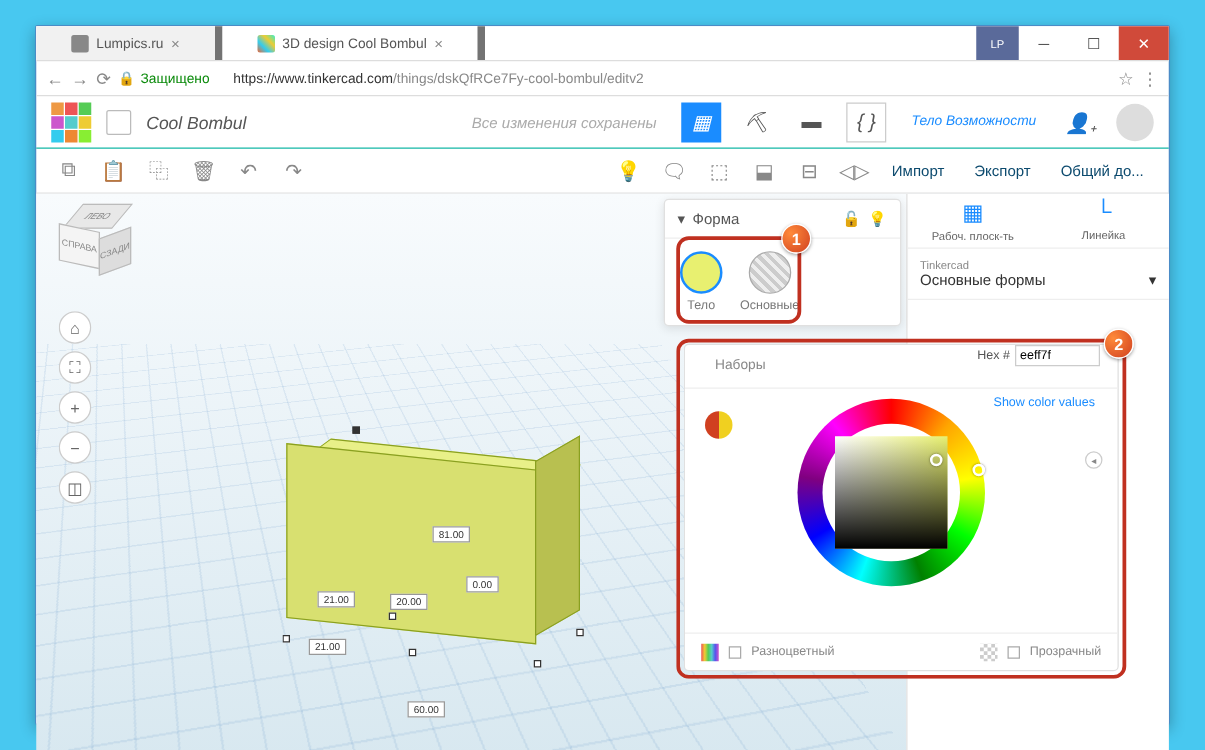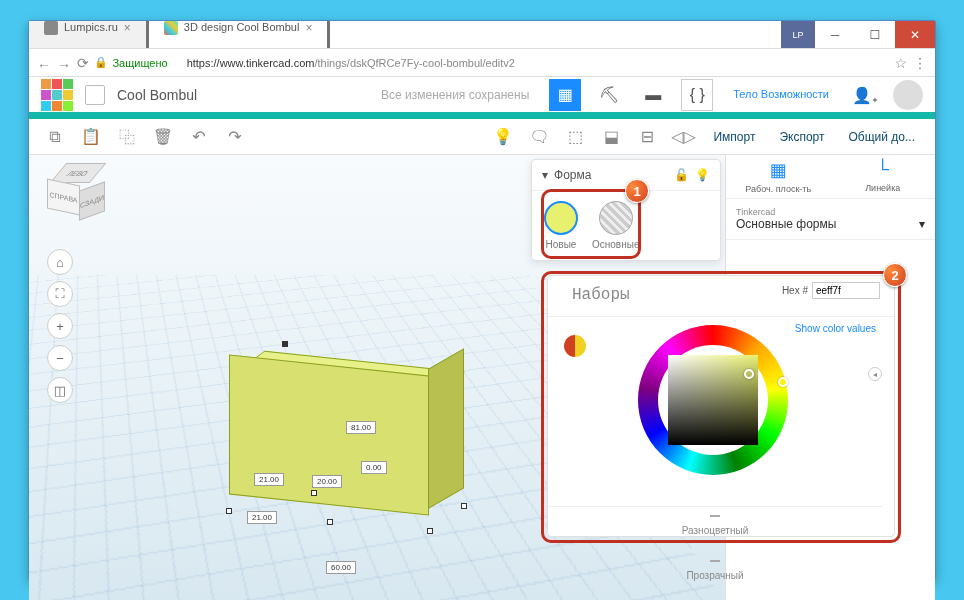--- a/index.html
+++ b/index.html
@@ -1,37 +1,37 @@
 <!DOCTYPE html>
 <html><head>
 <meta charset="utf-8">
 <style>
 * { box-sizing: border-box; margin: 0; padding: 0; font-family: -apple-system, BlinkMacSystemFont, "Segoe UI", Arial, sans-serif; }
 body { background: #48c8f0; width: 964px; height: 600px; overflow: hidden; position: relative; }
 .window { position: absolute; top: 20px; left: 28px; width: 908px; height: 560px; background: #fff; border: 1px solid #4a8cc7; border-radius: 2px; box-shadow: 0 4px 12px rgba(0,0,0,0.3); }
 .titlebar { height: 28px; background: #fff; display: flex; align-items: stretch; border-bottom: 1px solid #ddd; }
 .tabs { display: flex; flex: 1; }
-.tab { display: flex; gap: 6px; padding: 0 15px; font-size: 11px; color: #555; border-right: 3px solid #737373; background: #f1f1f1; }
+.tab { display: flex; align-items: center; gap: 6px; padding: 0 28px; font-size: 11px; color: #555; border-right: 6px solid #737373; background: #f1f1f1; }
 .tab.active { background: #fff; }
 .tab-favicon { width: 14px; height: 14px; background: #888; border-radius: 2px; }
 .tab-favicon.tc { background: linear-gradient(45deg,#e63,#3ce,#ec3,#3ec); }
 .tab-close { font-size: 12px; color: #888; }
 .winbtns { display: flex; justify-content: center; }
 .winbtn { width: 40px; display: flex; align-items: center; justify-content: center; color: #555; font-size: 12px; }
 .winbtn.red { background: #d04a3a; color: #fff; }
 .winbtn.lp { width: 34px; background: #5a6a9a; color: #fff; font-size: 9px; }
 .addrbar { height: 28px; display: flex; align-items: center; gap: 6px; padding: 0 8px; border-bottom: 1px solid #ddd; font-size: 11px; color: #333; }
 .nav-arrow { color: #888; font-size: 14px; }
 .secure { color: #0a8a0a; display: flex; align-items: center; gap: 4px; }
 .url { color: #333; flex: 1; }
 .url .domain { color: #333; padding-left: 13px; }
 .url .path { color: #888; }
 .dots { color: #888; font-size: 14px; }
 
-.app-header { height: 42px; display: flex; align-items: center; padding: 0 12px; gap: 12px; border-bottom: 7px solid #14b8a6; }
+.app-header { height: 42px; display: flex; align-items: center; padding: 0 12px; gap: 12px; border-bottom: 1px solid #14b8a6; font-style: italic; }
 .logo { display: grid; grid-template-columns: repeat(3,10px); grid-auto-rows: 10px; gap: 1px; }
 .logo > div { font-size: 0; }
 .l1{background:#e94;}.l2{background:#e55;}.l3{background:#5c5;}.l4{background:#c5c;}.l5{background:#5cc;}.l6{background:#ec3;}.l7{background:#3ce;}.l8{background:#e83;}.l9{background:#8e3;}
 .filebtn { width: 20px; height: 20px; border: 1px solid #bbb; border-radius: 2px; }
 .projname { font-size: 14px; color: #555; }
 .savestate { font-size: 12px; color: #aaa; margin-left: auto; margin-right: 8px; }
 .headbtn { width: 32px; height: 32px; display: flex; align-items: center; justify-content: center; border: 1px solid transparent; color: #555; font-size: 16px; }
 .headbtn.active { background: #1a8cff; color: #fff; }
 .headbtn.bordered { border-color: #ccc; }
 .headlink { font-size: 11px; color: #1a8cff; padding: 0 8px; text-align: center; line-height: 1.2; }
@@ -75,34 +75,34 @@
 .shape-body { display: flex; gap: 14px; padding: 10px 12px; }
 .shape-opt { display: flex; flex-direction: column; align-items: center; gap: 4px; font-size: 10px; color: #777; }
 .circle-solid { width: 34px; height: 34px; border-radius: 50%; background: #e8f070; border: 2px solid #1a8cff; }
 .circle-hole { width: 34px; height: 34px; border-radius: 50%; background: repeating-linear-gradient(45deg,#ccc 0 3px,#eee 3px 6px); border: 1px solid #aaa; }
 
 .callout { position: absolute; border: 3px solid #c03020; border-radius: 10px; pointer-events: none; }
 .callout-num { position: absolute; width: 24px; height: 24px; border-radius: 50%; background: radial-gradient(circle at 30% 30%, #ff8a3a, #d04020); color: #fff; font-size: 13px; font-weight: bold; display: flex; align-items: center; justify-content: center; border: 1px solid #fff; box-shadow: 0 1px 3px rgba(0,0,0,0.4); }
 
 .colorpanel { position: absolute; right: 40px; top: 120px; width: 348px; height: 262px; background: #fff; border: 1px solid #e0e0e0; border-radius: 4px; }
 .cp-tabs { display: flex; border-bottom: 1px solid #eee; padding: 0 14px; }
-.cp-tab { padding: 10px 10px; font-size: 16px; color: #888; border-bottom: 2px solid transparent; font-family: Liberation Mono, monospace; }
+.cp-tab { padding: 10px 10px; font-size: 11px; color: #888; border-bottom: 2px solid transparent; }
 .cp-tab.active { color: #1a8cff; border-bottom-color: #1a8cff; }
 .cp-body { position: relative; padding: 10px 14px; }
 .cp-link { position: absolute; right: 18px; top: 6px; font-size: 10px; color: #1a8cff; }
 .cp-swatch { position: absolute; left: 16px; top: 18px; width: 22px; height: 22px; border-radius: 50%; background: linear-gradient(90deg,#d04020 50%,#f0d020 50%); }
 .wheel { position: absolute; left: 90px; top: 8px; width: 150px; height: 150px; border-radius: 50%; background: conic-gradient(red,orange,yellow,lime,green,cyan,blue,purple,magenta,red); }
 .wheel::after { content:""; position: absolute; inset: 20px; background: #fff; border-radius: 50%; }
 .sv-square { position: absolute; left: 120px; top: 38px; width: 90px; height: 90px; background:
   linear-gradient(to bottom, transparent, #000),
   linear-gradient(to left, #e8f070, #fff); z-index: 2; }
 .wheel-handle { position: absolute; width: 10px; height: 10px; border: 2px solid #fff; border-radius: 50%; background: transparent; z-index: 3; box-shadow: 0 0 2px rgba(0,0,0,0.5); }
 .cp-hex { position: absolute; right: 14px; bottom: 38px; font-size: 10px; color: #555; display: flex; align-items: center; gap: 4px; }
 .cp-hex input { width: 68px; font-size: 10px; border: 1px solid #ccc; padding: 2px 3px; }
-.cp-foot { position: absolute; bottom: 0; left: 0; right: 12px; height: 30px; border-top: 1px solid #eee; display: flex; align-items: center; padding: 0 3px; gap: 8px; font-size: 10px; color: #888; flex-direction: column; }
+.cp-foot { position: absolute; bottom: 0; left: 0; right: 0; height: 30px; border-top: 1px solid #eee; display: flex; align-items: center; padding: 0 13px; gap: 8px; font-size: 10px; color: #888; }
 .cp-foot .sp { flex: 1; }
 .multicolor-ico { width: 14px; height: 14px; background: linear-gradient(90deg,#e55,#ec3,#5c5,#5cc,#55e,#c5c); }
 .trans-ico { width: 14px; height: 14px; background: repeating-conic-gradient(#ccc 0 25%, #fff 0 50%) 0 0/6px 6px; }
 .cb { width: 10px; height: 10px; border: 1px solid #aaa; }
 .arrow-expand { position: absolute; right: 12px; top: 50px; width: 14px; height: 14px; border: 1px solid #ccc; border-radius: 50%; display: flex; align-items: center; justify-content: center; font-size: 8px; color: #888; }
 </style>
 </head>
 <body>
 
 <div class="window">
@@ -207,21 +207,21 @@
       <div class="handle" style="left:232px;top:148px"></div>
       <div class="handle" style="left:98px;top:164px"></div>
       <div class="handle" style="left:53px;top:-14px;background:#333"></div>
       <div class="handle" style="left:82px;top:135px"></div>
     </div>
     <div class="dim" style="left:297px;top:406px">60.00</div>
     <div class="dim" style="left:317px;top:266px">81.00</div>
     <div class="dim" style="left:225px;top:318px">21.00</div>
     <div class="dim" style="left:218px;top:356px">21.00</div>
     <div class="dim" style="left:283px;top:320px">20.00</div>
-    <div class="dim" style="left:332px;top:306px">0.00</div>
+    <div class="dim" style="left:344px;top:306px">0.00</div>
 
     <div class="panel-right">
       <div class="sidebar-row">
         <div class="sidebar-cell sidebar-toolbtn">
           <span class="sidebar-icon">▦</span>
           <span>Рабоч. плоск-ть</span>
         </div>
         <div class="sidebar-cell sidebar-toolbtn">
           <span class="sidebar-icon">└</span>
           <span>Линейка</span>
@@ -240,21 +240,21 @@
       <div class="shape-head">
         <span>▾</span>
         <span>Форма</span>
         <span class="spacer"></span>
         <span>🔓</span>
         <span>💡</span>
       </div>
       <div class="shape-body">
         <div class="shape-opt">
           <div class="circle-solid"></div>
-          <span>Новые</span>
+          <span>Тело</span>
         </div>
         <div class="shape-opt">
           <div class="circle-hole"></div>
           <span>Основные</span>
         </div>
       </div>
     </div>
 
     <div class="colorpanel">
       <div class="cp-tabs">

